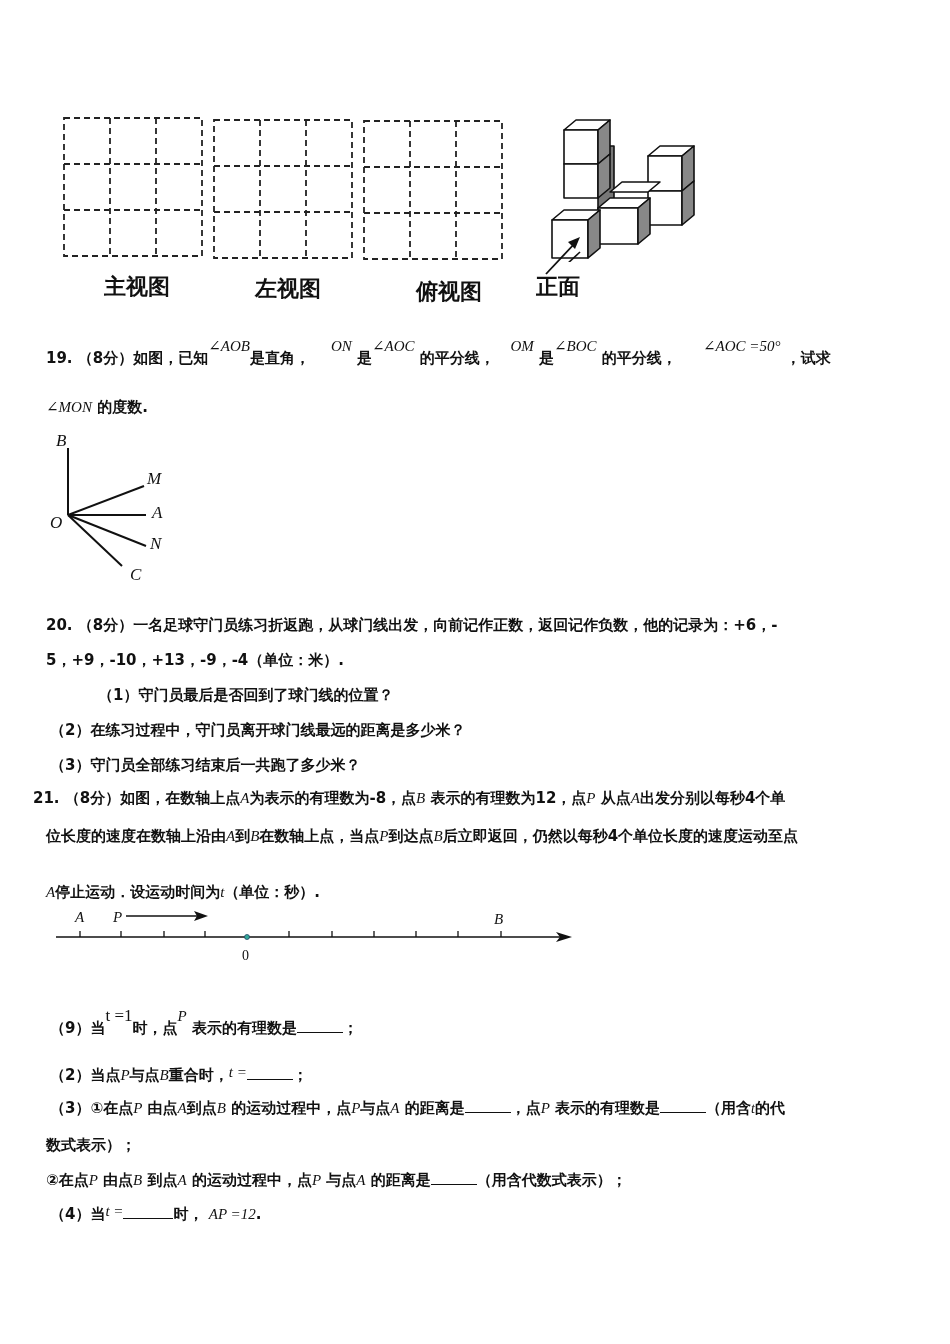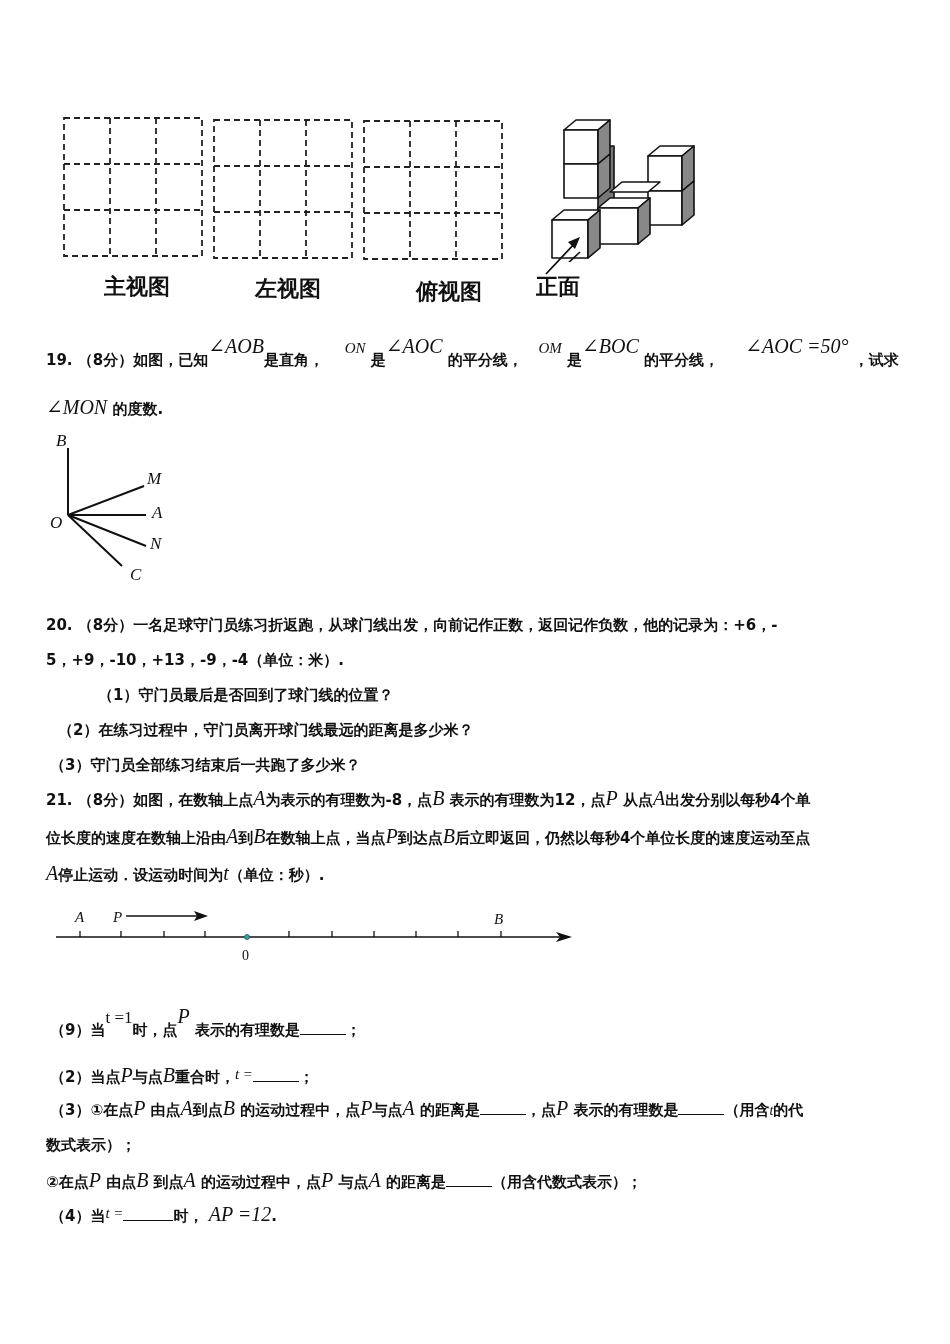--- a/index.html
+++ b/index.html
@@ -1,20 +1,20 @@
 <!DOCTYPE html>
 <html><head>
 <meta charset="utf-8">
 <style>
   html, body { margin: 0; padding: 0; background: #ffffff; }
   body { width: 950px; height: 1344px; position: relative; overflow: hidden;
          font-family: "DejaVu Sans", "Liberation Sans", sans-serif; color: #111; }
   .abs { position: absolute; }
   .txt { font-size: 15px; font-weight: bold; white-space: nowrap; line-height: 20px; }
-  .m { font-family: "Liberation Serif", "DejaVu Serif", serif; font-style: italic; font-weight: normal; font-size: 20px; }
+  .m { font-family: "Liberation Serif", "DejaVu Serif", serif; font-style: italic; font-weight: normal; font-size: 15px; }
   .mu { font-family: "Liberation Serif", "DejaVu Serif", serif; font-weight: normal; font-size: 17px; text-align: center; }
   .sup { position: relative; top: -12px; }
   .blank { display: inline-block; width: 46px; border-bottom: 1.5px solid #111; height: 14px; vertical-align: baseline; }
   .caption { font-size: 22px; font-weight: bold; }
   svg text { font-family: "Liberation Serif", "DejaVu Serif", serif; }
 </style>
 </head>
 <body>
 
 <div class="abs" style="left:40px; top:95px; width:480px; height:210px;">
@@ -110,30 +110,30 @@
       <text x="108" y="90">A</text>
       <text x="106" y="121">N</text>
       <text x="86" y="152">C</text>
     </g>
   </svg>
 </div>
 
 <div class="abs txt" style="left:46px; top:615px;">20. （8分）一名足球守门员练习折返跑，从球门线出发，向前记作正数，返回记作负数，他的记录为：+6，-</div>
 <div class="abs txt" style="left:46px; top:650px;">5，+9，-10，+13，-9，-4（单位：米）.</div>
 <div class="abs txt" style="left:50px; top:685px;margin-left:48px;">（1）守门员最后是否回到了球门线的位置？</div>
-<div class="abs txt" style="left:58px; top:720px;">（2）在练习过程中，守门员离开球门线最远的距离是多少米？</div>
+<div class="abs txt" style="left:50px; top:720px;">（2）在练习过程中，守门员离开球门线最远的距离是多少米？</div>
 <div class="abs txt" style="left:50px; top:755px;">（3）守门员全部练习结束后一共跑了多少米？</div>
 
-<div class="abs txt" style="left:46px; top:788px;">
+<div class="abs txt" style="left:33px; top:788px;">
   <span>21. （8分）如图，在数轴上点</span><span class="m">A</span><span>为表示的有理数为-8，点</span><span class="m">B</span> <span>表示的有理数为12，点</span><span class="m">P</span> <span>从点</span><span class="m">A</span><span>出发分别以每秒4个单</span>
 </div>
 <div class="abs txt" style="left:46px; top:826px;">
   <span>位长度的速度在数轴上沿由</span><span class="m">A</span><span>到</span><span class="m">B</span><span>在数轴上点，当点</span><span class="m">P</span><span>到达点</span><span class="m">B</span><span>后立即返回，仍然以每秒4个单位长度的速度运动至点</span>
 </div>
-<div class="abs txt" style="left:46px; top:863px;">
+<div class="abs txt" style="left:46px; top:882px;">
   <span class="m">A</span><span>停止运动．设运动时间为</span><span class="m">t</span><span>（单位：秒）.</span>
 </div>
 
 <div class="abs" style="left:40px; top:900px; width:560px; height:70px;">
   <svg width="560" height="70">
     <line x1="16" y1="37" x2="522" y2="37" stroke="#111" stroke-width="1.5"></line>
     <polygon points="532,37 516,32 520,37 516,42" fill="#111"></polygon>
     <g stroke="#111" stroke-width="1.3">
       <line x1="40" y1="31" x2="40" y2="37"></line>
       <line x1="81" y1="31" x2="81" y2="37"></line>

